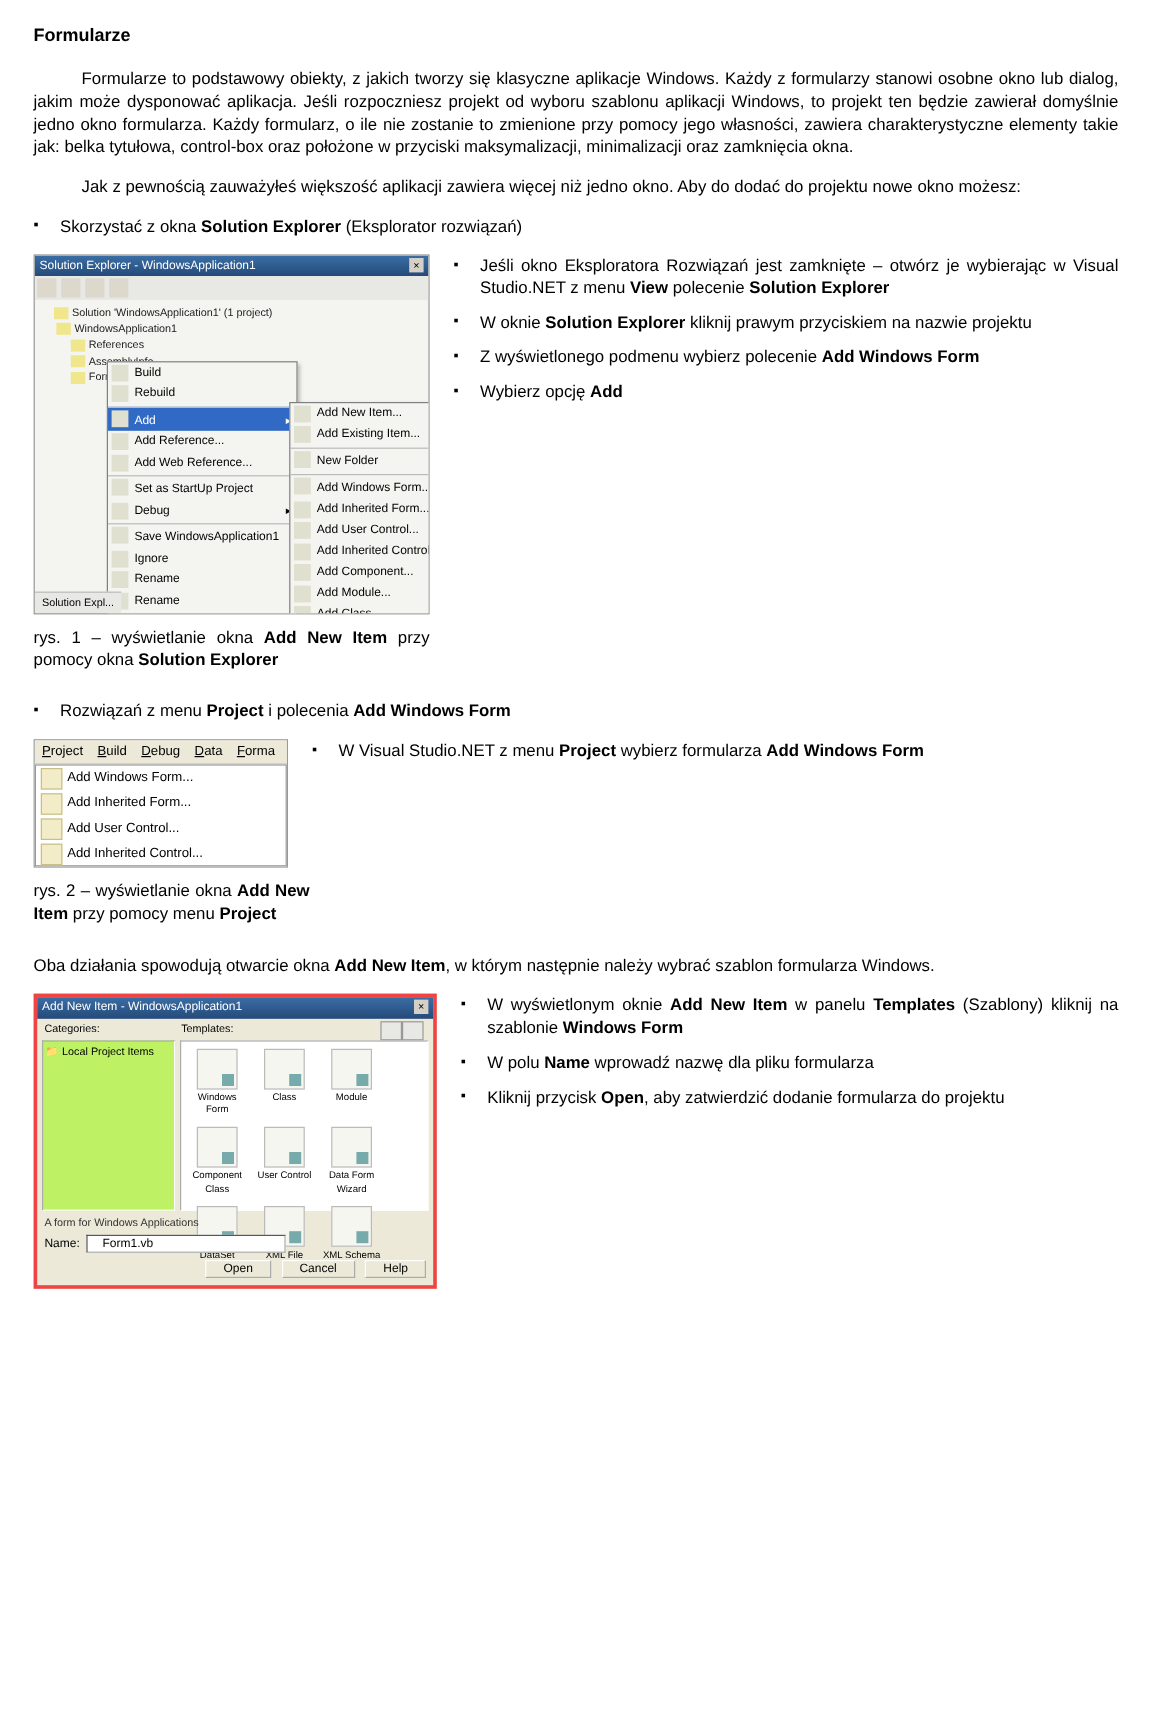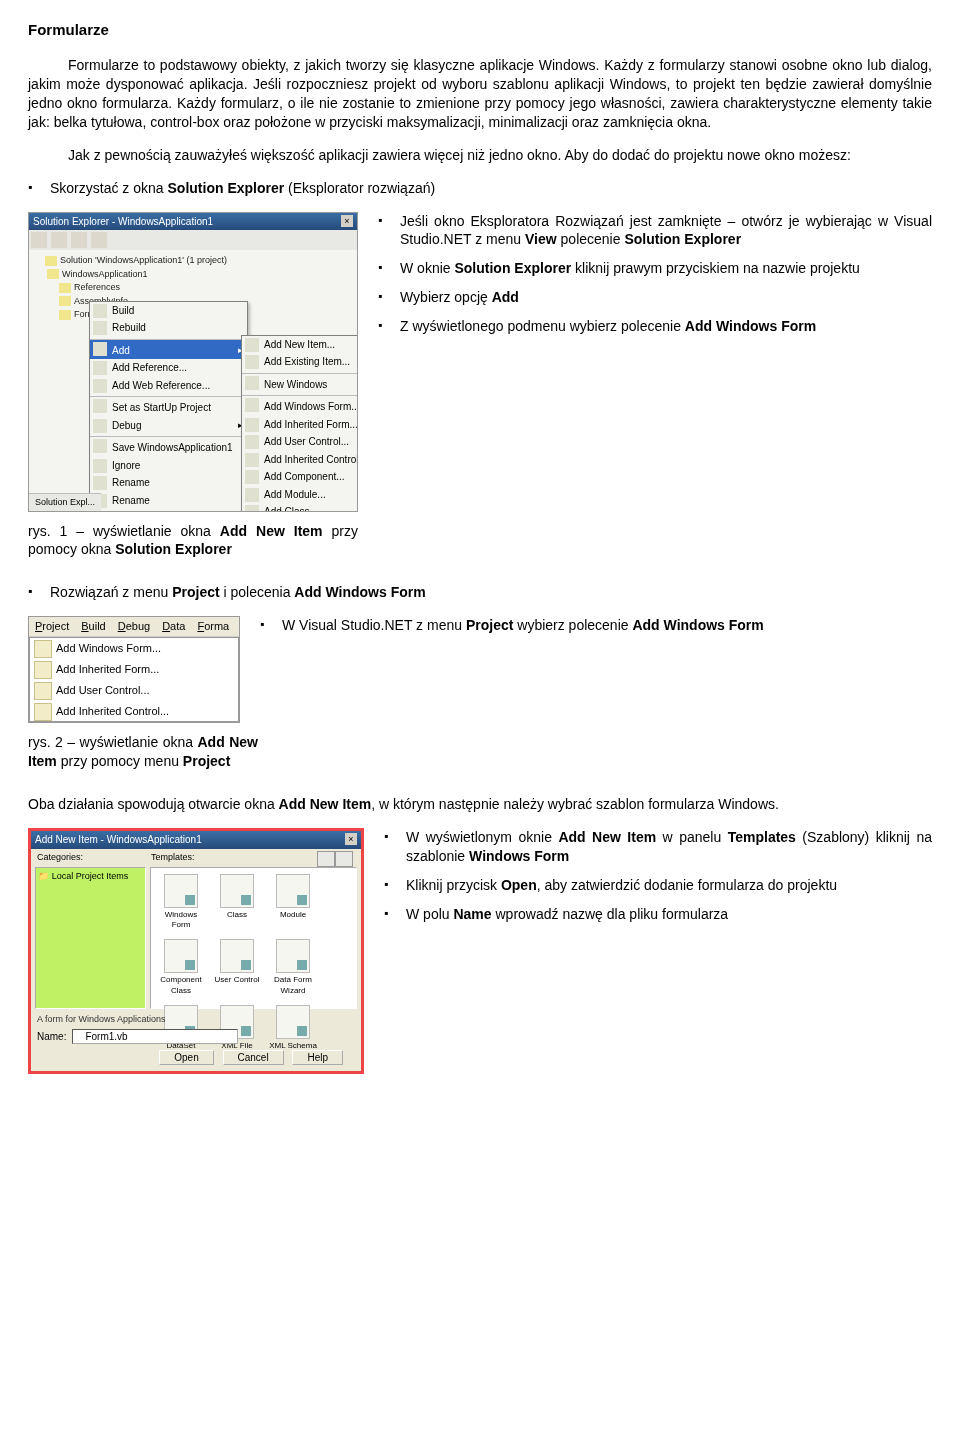--- a/index.html
+++ b/index.html
@@ -75,21 +75,21 @@
   
   .ss3 { width: 330px; height: 240px; background:#ece9d8; border:3px solid #ef4444; position:relative; font-size:10px; }
   .ss3 .body { display:flex; height:150px; }
   .ss3 .left { width:105px; border:1px inset #fff; margin:4px; padding:2px; background:#bef264; font-size:9px; }
   .ss3 .right { flex:1; border:1px inset #fff; margin:4px 4px 4px 0; background:#fff; padding:6px; }
   .ss3 .lbl { position:absolute; font-size:9px; }
   .ss3 .tpl-grid { display:flex; flex-wrap:wrap; gap:8px; }
   .ss3 .tpl { width:48px; text-align:center; font-size:8px; }
   .ss3 .tpl .ticon { width:32px; height:32px; margin:0 auto 2px; background:#f6f6f0; border:1px solid #bbb; position:relative; }
   .ss3 .tpl .ticon::after { content:""; position:absolute; right:2px; bottom:2px; width:10px; height:10px; background:#7aa; }
-  .ss3 .bottom { position:absolute; left:6px; right:18px; bottom:6px; }
+  .ss3 .bottom { position:absolute; left:6px; right:6px; bottom:6px; }
   .ss3 .desc { font-size:9px; color:#333; margin-bottom:4px; }
   .ss3 .namerow { display:flex; align-items:center; gap:6px; margin-bottom:6px; }
   .ss3 .namerow input { flex:0 0 140px; font-size:10px; padding:1px 12px; border:1px inset #aaa; background:#fff; }
   .ss3 .btns { text-align:right; }
   .ss3 .btns button { font-size:10px; padding:1px 14px; margin-left:6px; background:#ece9d8; border:1px outset #fff; }
   .ss3 .view-toggle { position:absolute; top:20px; right:8px; display:flex; gap:0; }
   .ss3 .view-toggle span { width:16px; height:14px; background:#e8e8e4; border:1px solid #999; }
 
   b { font-weight: bold; }
 </style>
@@ -138,45 +138,45 @@
         <div class="menu-item sub"><span class="ico"></span><span>Debug</span></div>
         <div class="menu-item sep"><span class="ico"></span><span>Save WindowsApplication1</span></div>
         <div class="menu-item"><span class="ico"></span><span>Ignore</span></div>
         <div class="menu-item"><span class="ico"></span><span>Rename</span></div>
         <div class="menu-item"><span class="ico"></span><span>Rename</span></div>
         <div class="menu-item sep"></div>
       </div>
     <div class="menu m2" id="m2">
         <div class="menu-item"><span class="ico"></span><span>Add New Item...</span></div>
         <div class="menu-item"><span class="ico"></span><span>Add Existing Item...</span></div>
-        <div class="menu-item sep"><span class="ico"></span><span>New Windows</span></div>
+        <div class="menu-item sep"><span class="ico"></span><span>New Folder</span></div>
         <div class="menu-item sep"><span class="ico"></span><span>Add Windows Form...</span></div>
         <div class="menu-item"><span class="ico"></span><span>Add Inherited Form...</span></div>
         <div class="menu-item"><span class="ico"></span><span>Add User Control...</span></div>
         <div class="menu-item"><span class="ico"></span><span>Add Inherited Control...</span></div>
         <div class="menu-item"><span class="ico"></span><span>Add Component...</span></div>
         <div class="menu-item sub"><span class="ico"></span><span>Add Module...</span></div>
         <div class="menu-item"><span class="ico"></span><span>Add Class...</span></div>
       </div>
     <div class="tab-bottom">Solution Expl...</div>
   </div>
 
   <div class="col-text">
     <ul class="bul">
       <li>
         <span>Jeśli okno Eksploratora Rozwiązań jest zamknięte – otwórz je wybierając w Visual Studio.NET z menu </span><b>View</b><span> polecenie </span><b>Solution Explorer</b>
       </li>
       <li>
         <span>W oknie </span><b>Solution Explorer</b><span> kliknij prawym przyciskiem na nazwie projektu</span>
       </li>
       <li>
+        <span>Z wyświetlonego podmenu wybierz polecenie </span><b>Add Windows Form</b>
+      </li>
+      <li>
         <span>Wybierz opcję </span><b>Add</b>
-      </li>
-      <li>
-        <span>Z wyświetlonego podmenu wybierz polecenie </span><b>Add Windows Form</b>
       </li>
     </ul>
   </div>
 </div>
 
 <p style="max-width:330px">
   <span>rys. 1 – wyświetlanie okna </span><b>Add New Item</b><span> przy pomocy okna </span><b>Solution Explorer</b>
 </p>
 
 <ul class="bul" style="margin-top:24px">
@@ -197,21 +197,21 @@
     <div class="dropdown" id="dd2">
         <div class="dd-item"><span class="ico"></span><span>Add Windows Form...</span></div>
         <div class="dd-item"><span class="ico"></span><span>Add Inherited Form...</span></div>
         <div class="dd-item"><span class="ico"></span><span>Add User Control...</span></div>
         <div class="dd-item"><span class="ico"></span><span>Add Inherited Control...</span></div>
       </div>
   </div>
   <div class="col-text">
     <ul class="bul">
       <li>
-        <span>W Visual Studio.NET z menu </span><b>Project</b><span> wybierz polecenie </span><b>Add Windows Form</b>
+        <span>W Visual Studio.NET z menu </span><b>Project</b><span> wybierz formularza </span><b>Add Windows Form</b>
       </li>
     </ul>
   </div>
 </div>
 
 <p style="max-width:230px">
   <span>rys. 2 – wyświetlanie okna </span><b>Add New Item</b><span> przy pomocy menu </span><b>Project</b>
 </p>
 
 <p style="margin-top:24px">
@@ -288,20 +288,20 @@
       </div>
     </div>
   </div>
 
   <div class="col-text">
     <ul class="bul">
       <li>
         <span>W wyświetlonym oknie </span><b>Add New Item</b><span> w panelu </span><b>Templates</b><span> (Szablony) kliknij na szablonie </span><b>Windows Form</b>
       </li>
       <li>
+        <span>W polu </span><b>Name</b><span> wprowadź nazwę dla pliku formularza</span>
+      </li>
+      <li>
         <span>Kliknij przycisk </span><b>Open</b><span>, aby zatwierdzić dodanie formularza do projektu</span>
       </li>
-      <li>
-        <span>W polu </span><b>Name</b><span> wprowadź nazwę dla pliku formularza</span>
-      </li>
     </ul>
   </div>
 </div>
 
 </body></html>

